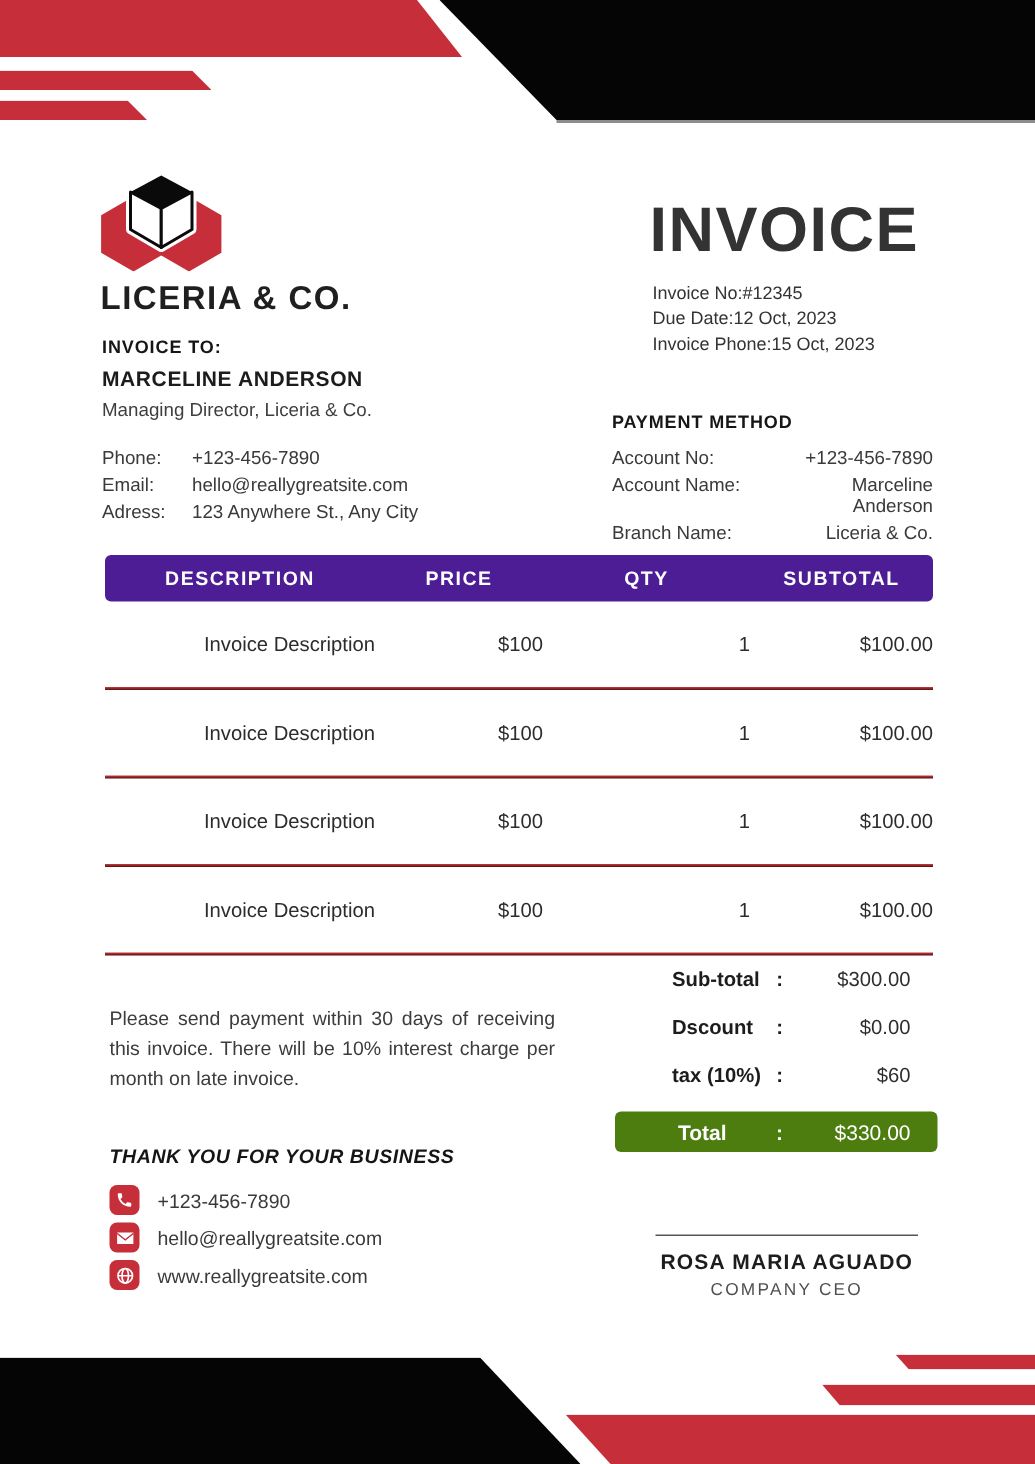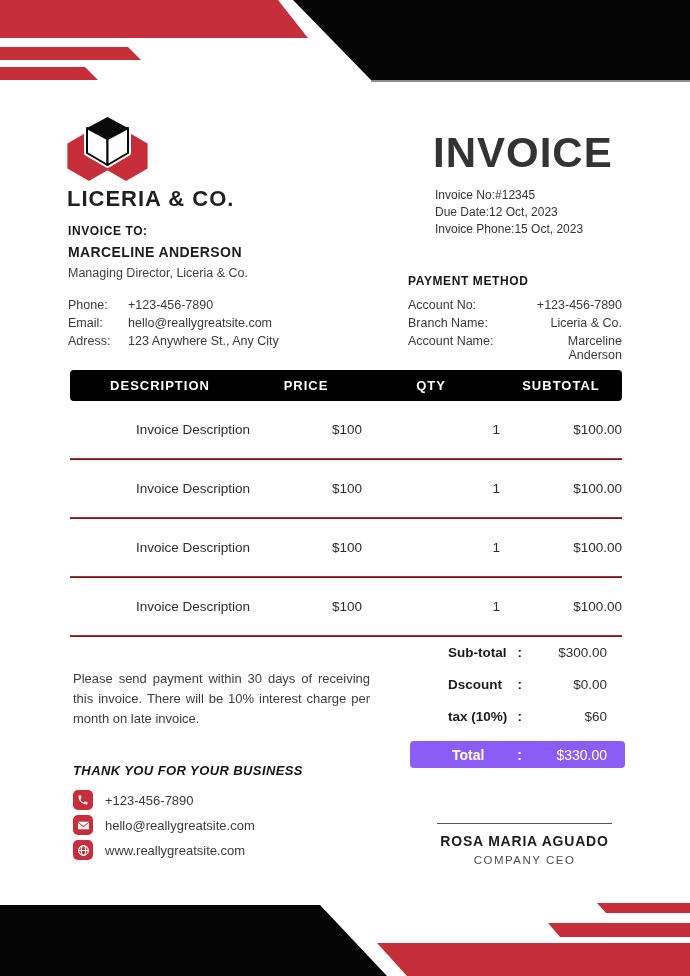--- a/index.html
+++ b/index.html
@@ -45,34 +45,34 @@
   .meta { position:absolute; left:435px; top:188px; width:187px; }
   .meta-row { display:flex; justify-content:flex-start; font-size:12px; color:#333; margin-bottom:3px; }
   
   .payment { position:absolute; left:408px; top:274px; width:214px; }
   .payment .kv-row { grid-template-columns:auto 1fr; margin-bottom:4px;gap:48px; }
   .payment .kv-row .v { text-align:right; }
   .payment .small-head { margin-bottom:10px; }
   
   .items { position:absolute; left:70px; top:370px; width:552px; }
   .items-header { display:grid; grid-template-columns:180px 112px 138px 122px;
-                  background:#000000; color:#fff; height:31px; align-items:center;
+                  background:#4c1d95; color:#fff; height:31px; align-items:center;
                   border-radius:4px; font-size:13px; font-weight:bold; letter-spacing:1px; }
   .items-header div { text-align:center; }
   .item-row { display:grid; grid-template-columns:180px 112px 138px 122px;
               height:57px; align-items:center; font-size:13.5px; color:#2c2c2c; }
   .item-row div { text-align:right; }
   .row-sep { height:2px; background:linear-gradient(#d03a3a,#4a1113); }
   
   .totals { position:absolute; left:410px; top:645px; width:215px; }
   .total-row { display:flex; align-items:center; padding:0 18px 0 38px; margin-bottom:17px; font-size:13.5px; }
   .total-row .lbl { font-weight:bold; color:#1c1c1c; }
   .total-row .col { margin-left:auto; color:#1c1c1c; font-weight:bold; }
   .total-row .val { width:85px; text-align:right; color:#2e2e2e; }
-  .grand-total { display:flex; align-items:center; background:#8b5cf6; color:#fff;
+  .grand-total { display:flex; align-items:center; background:#4d7c0f; color:#fff;
                  height:27px; border-radius:4px; padding:0 18px 0 42px; font-size:14px; margin-top:8px; }
   .grand-total .lbl { font-weight:bold; }
   .grand-total .col { margin-left:auto; font-weight:bold; }
   .grand-total .val { width:85px; text-align:right; }
   
   .terms { position:absolute; left:73px; top:657px; width:297px; }
   .terms h3 { font-size:13px; color:#151515; letter-spacing:.4px; white-space:pre-wrap; }
   .terms p { margin-top:12px; font-size:13px; line-height:1.55; color:#3c3c3c; text-align:justify; }
   .thanks { position:absolute; left:73px; top:763px; width:300px; }
   .thanks h3 { font-size:13px; color:#151515; letter-spacing:.4px;font-style:italic; }
@@ -148,26 +148,26 @@
     </div>
   </div>
 
   <div class="payment">
     <div class="small-head">PAYMENT METHOD</div>
     <div class="kv-row">
       <span>Account No:</span>
       <span class="v">+123-456-7890</span>
     </div>
     <div class="kv-row">
+      <span>Account Name:</span>
+      <span class="v">Marceline Anderson</span>
+    </div>
+    <div class="kv-row">
       <span>Branch Name:</span>
       <span class="v">Liceria &amp; Co.</span>
-    </div>
-    <div class="kv-row">
-      <span>Account Name:</span>
-      <span class="v">Marceline Anderson</span>
     </div>
   </div>
 
   <div class="items">
     <div class="items-header">
       <div>DESCRIPTION</div>
       <div>PRICE</div>
       <div>QTY</div>
       <div>SUBTOTAL</div>
     </div>

